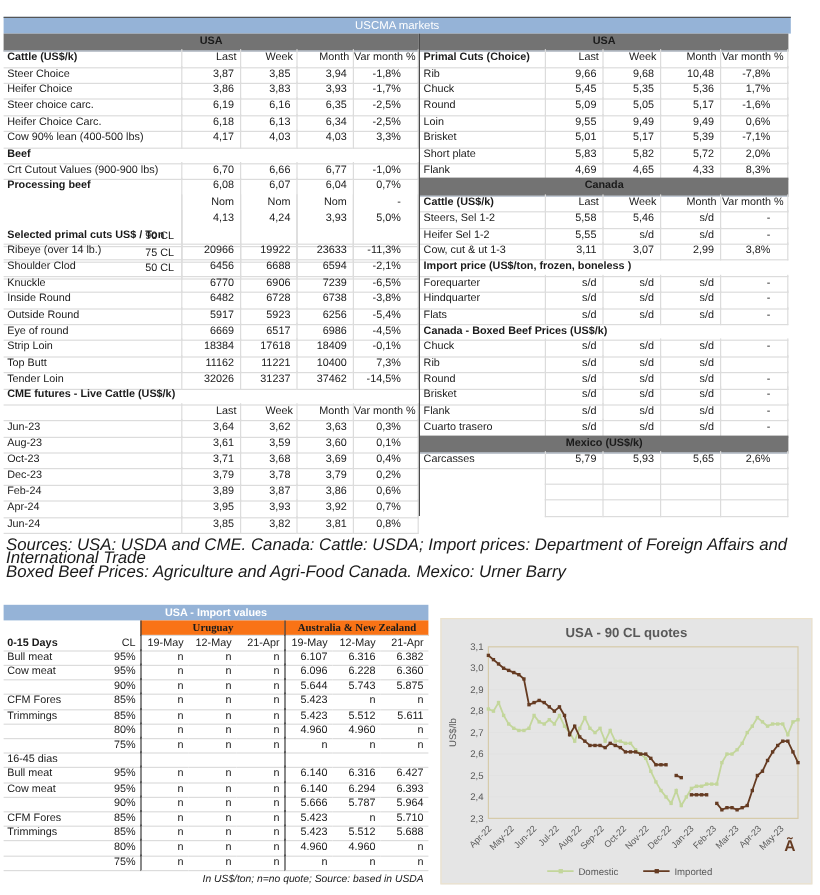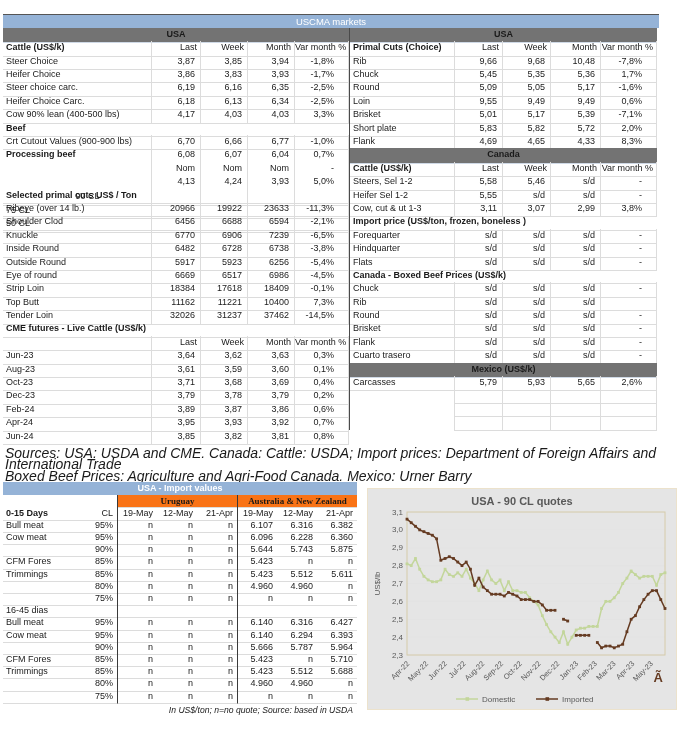--- a/index.html
+++ b/index.html
@@ -14,28 +14,28 @@
   .row{display:grid;height:13.4px;line-height:12.8px;align-items:center;}
   .ltable .row{grid-template-columns:148px 49px 47px 47px 55px;}
   .rtable .row{grid-template-columns:104px 48px 48px 50px 57px;}
   .lbl{padding-left:3px;white-space:nowrap;overflow:visible;border-bottom:1px solid #dcdcdc;height:100%;line-height:13.4px;}
   .val{text-align:right;padding-right:5px;border-bottom:1px solid #dcdcdc;border-left:1px solid #dcdcdc;height:100%;line-height:13.4px;white-space:nowrap;}
   .val:last-child{padding-right:14px;border-right:1px solid #dcdcdc;}
   .hd .lbl{font-weight:bold;}
   .hd .val{font-weight:normal;padding-right:3px;}
   .sec .seclbl{grid-column:1/-1;font-weight:bold;padding-left:3px;border-bottom:1px solid #dcdcdc;height:100%;line-height:13.4px;white-space:nowrap;}
   .band .bandlbl{grid-column:1/-1;background:#737373;font-weight:bold;text-align:center;height:100%;line-height:13.4px;border-bottom:1px solid #cfd9e6;}
-  .split{display:flex;justify-content:flex-start;}
+  .split{display:flex;justify-content:space-between;}
   .split b{font-weight:bold;}
   .split .sub{padding-right:6px;margin-top:42px;}
   .emp .lbl{border-bottom:none;}
   .sources{margin:4px 0 0 2px;font-style:italic;font-size:14px;line-height:11.5px;}
 
   
-  .bottomwrap{display:flex;align-items:center;}
+  .bottomwrap{display:flex;align-items:flex-end;margin-top:22px;}
   .itable{width:354px;}
   .ititle{height:12.6px;line-height:12.6px;background:#95b3d7;color:#fff;font-weight:bold;text-align:center;font-size:9px;}
   .grow{display:grid;grid-template-columns:114px 120px 120px;height:12.6px;line-height:12.6px;}
   .gcell{background:#f97316;font-weight:bold;text-align:center;border-left:1px solid #3a3a3a;border-bottom:1px solid #dcdcdc;font-family:Liberation Serif, serif;}
   .itable .row{grid-template-columns:82px 32px 40px 40px 40px 40px 40px 40px;height:12.2px;line-height:12.2px;}
   .itable .lbl{line-height:12.2px;}
   .itable .val{padding-right:4px;line-height:12.2px;border-left:none;}
   .itable .val:last-child{padding-right:4px;border-right:none;}
   .itable .row>*:nth-child(3){border-left:1px solid #3a3a3a;}
   .itable .row>*:nth-child(6){border-left:1px solid #3a3a3a;}

